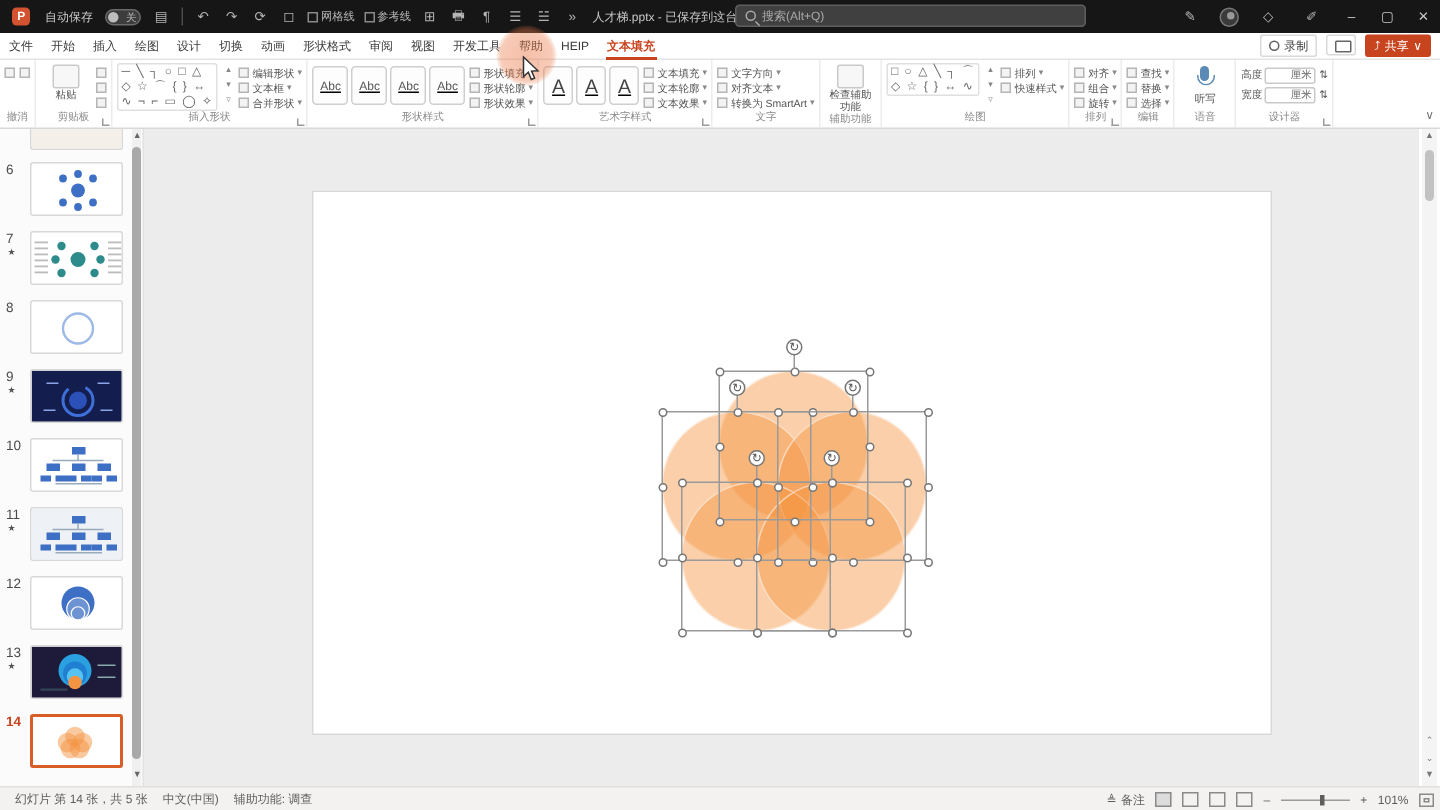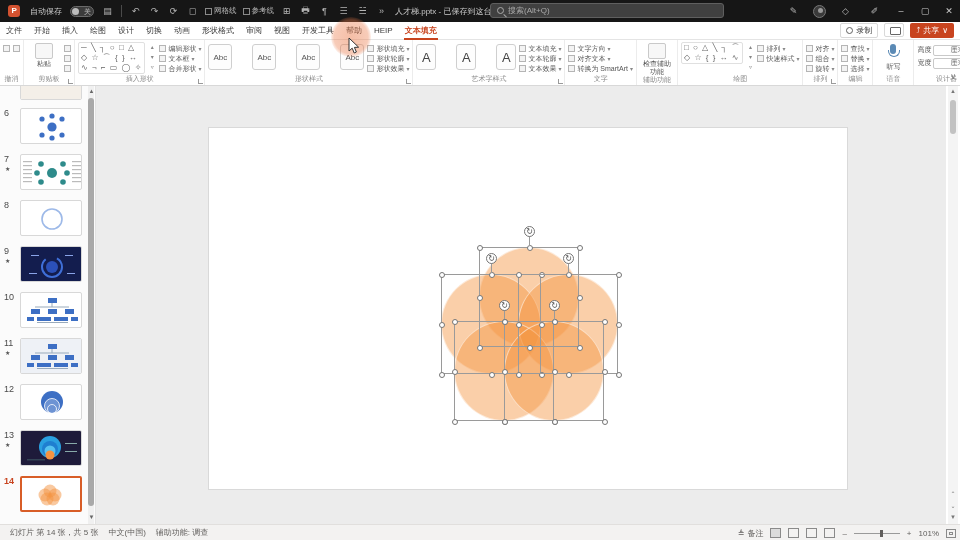--- a/index.html
+++ b/index.html
@@ -62,21 +62,21 @@
   .bigbtn .bic { width:18px; height:16px; border:1px solid #c9c9c9; border-radius:2px; background:#f7f7f7; }
   .bigbtn .btx { font-size:7px; color:#555; text-align:center; line-height:7.5px; white-space:pre-line;}
   .stack { display:flex; flex-direction:column; justify-content:flex-start; gap:1px; padding-top:2px;}
   .srow { display:flex; align-items:center; gap:2px; font-size:7px; color:#555; white-space:nowrap; height:9px;}
   .srow .sic { width:7px; height:7px; border:1px solid #b5b5b5; background:#f3f3f3; flex:none;}
   .srow .chev { color:#888; font-size:6px; }
   .gal { display:flex; flex-direction:column; gap:0; border:1px solid #e0e0e0; border-radius:2px; padding:0 2px;}
   .gal .grow { font-size:8px; letter-spacing:1px; color:#666; line-height:10px; white-space:nowrap;}
   .galside { display:flex; flex-direction:column; width:8px; }
   .galside span { font-size:6px; color:#888; line-height:10px; text-align:center;}
-  .tiles { display:flex; gap:20px; padding-top:2px;}
+  .tiles { display:flex; gap:2px; padding-top:2px;text-decoration:underline;}
   .tile { width:24px; height:26px; border:1px solid #cfcfcf; border-radius:3px; background:#fdfdfd;
     display:flex; align-items:center; justify-content:center; font-size:8px; color:#555;}
   .tile.wa { font-size:13px; color:#444; width:20px;}
   .spin { display:flex; align-items:center; gap:2px; font-size:7px; color:#555; height:12px;}
   .spin .sbox { width:34px; height:11px; border:1px solid #c9c9c9; border-radius:2px; font-size:7px;
     color:#666; display:flex; align-items:center; justify-content:flex-end; padding-right:2px; background:#fff;}
   .mic { width:14px; height:18px; margin:1px auto 0; position:relative;}
   .mic::before{content:""; position:absolute; left:4px; top:0; width:6px; height:10px; border-radius:3px; background:#5b8ab5;}
   .mic::after{content:""; position:absolute; left:2px; top:6px; width:10px; height:6px; border:1px solid #5b8ab5; border-top:none; border-radius:0 0 6px 6px;}
   .ribbon-collapse { position:absolute; right:4px; top:72px; font-size:8px; color:#777; }

